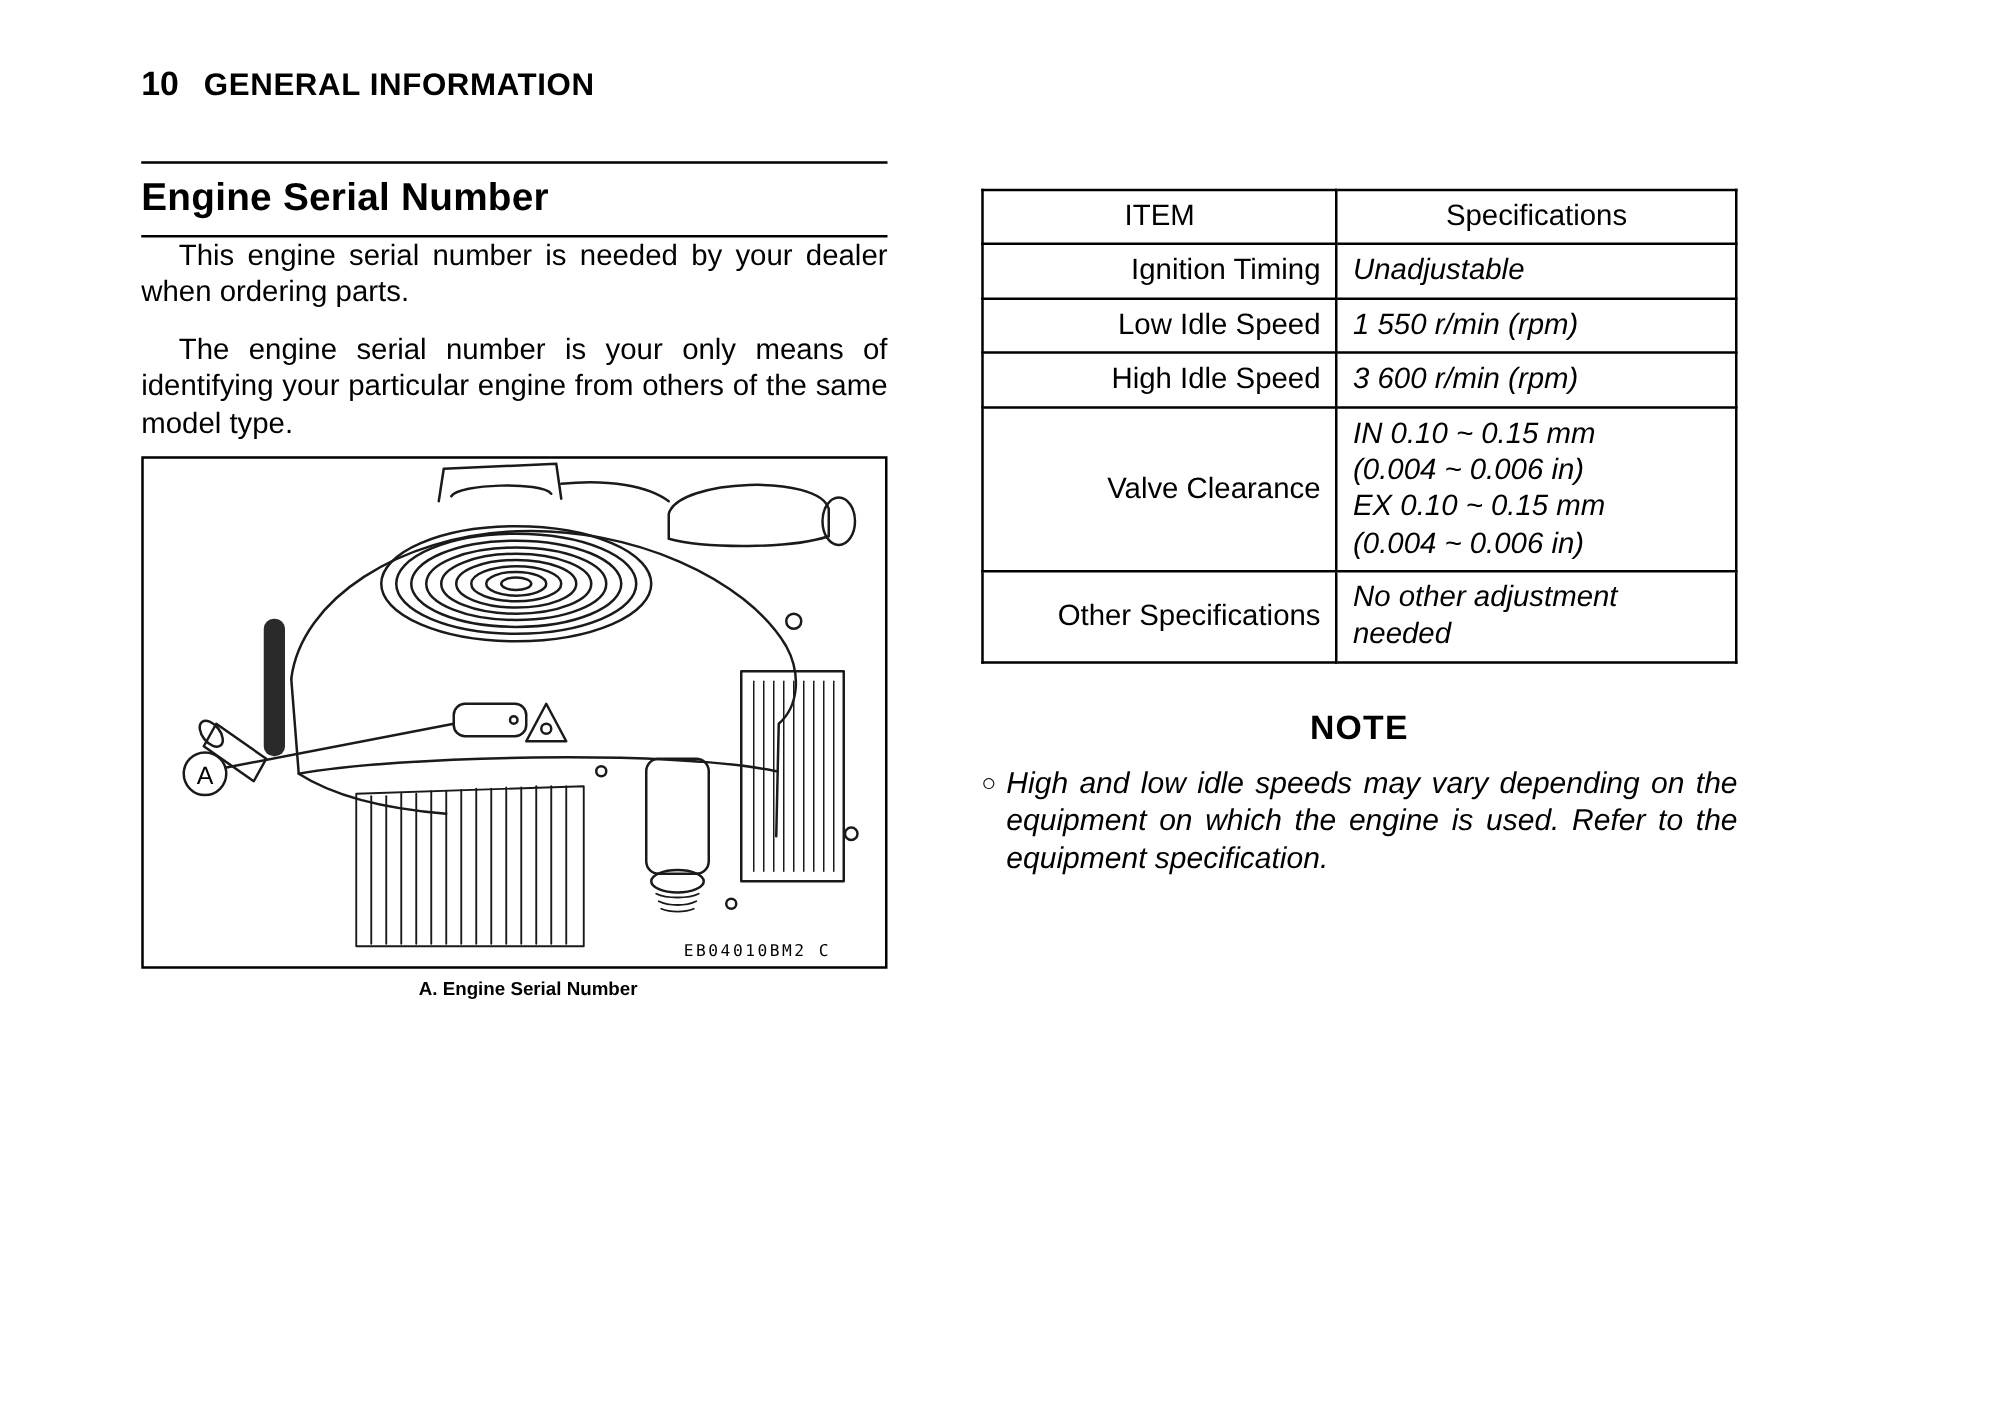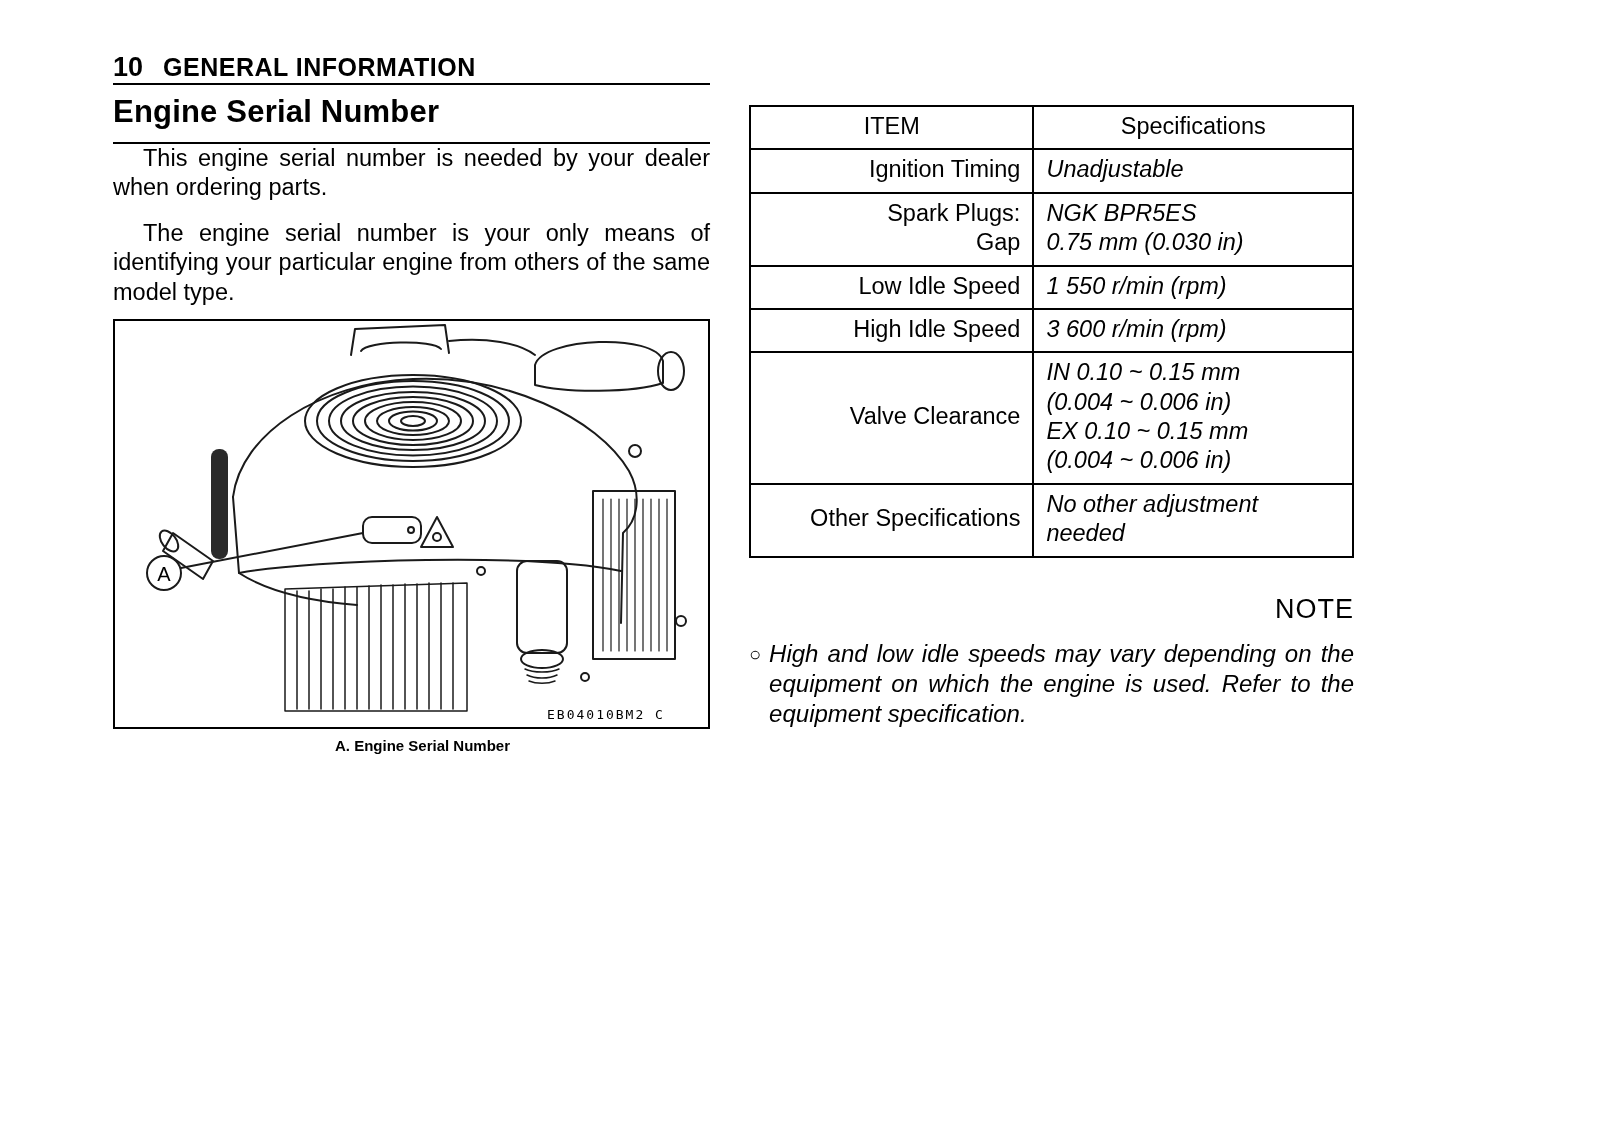--- a/index.html
+++ b/index.html
@@ -9,21 +9,21 @@
     font-family: "Liberation Sans", sans-serif;
     color: #000;
     overflow: hidden;
   }
   .page { position: relative; width: 1265px; height: 1129px; padding: 52px 12px 0 113px; }
 
   .page-header { display: flex; align-items: baseline; font-weight: bold; }
   .page-num   { font-size: 27px; margin-right: 20px; }
   .chapter    { font-size: 25px; letter-spacing: 0.5px; }
 
-  .columns { display: flex; gap: 39px; }
+  .columns { display: flex; gap: 75px; margin-top: 46px; }
   .col-left  { width: 597px; flex: 0 0 597px; }
   .col-right { width: 605px; flex: 0 0 605px; }
 
   .section-heading {
     border-top: 2px solid #000;
     border-bottom: 2px solid #000;
     padding: 9px 0 12px 0;
   }
   .section-heading h2 { font-size: 31px; font-weight: bold; letter-spacing: 0.2px; }
 
@@ -64,23 +64,23 @@
     vertical-align: middle;
     white-space: pre-line;
     line-height: 1.25;
   }
   table.spec th { font-weight: normal; }
   table.spec td.item { width: 47%; text-align: right; }
   table.spec td.spec-val { width: 53%; text-align: left; font-style: italic; }
 
   .note-title {
     margin-top: 36px;
-    text-align: right;
+    text-align: center;
     font-size: 27px;
-    font-weight: normal;
+    font-weight: bold;
     letter-spacing: 1px;
   }
   .note {
     display: flex;
     margin-top: 14px;
     font-size: 24px;
     font-style: italic;
     line-height: 1.25;
   }
   .note-bullet {
@@ -210,26 +210,20 @@
             <th>ITEM</th>
             <th>Specifications</th>
           </tr>
         </thead>
         <tbody>
           <tr>
             <td class="item">Ignition Timing</td>
             <td class="spec-val">Unadjustable</td>
           </tr>
           <tr>
-            <td class="item">Spark Plugs:
-Gap</td>
-            <td class="spec-val">NGK BPR5ES
-0.75 mm (0.030 in)</td>
-          </tr>
-          <tr>
             <td class="item">Low Idle Speed</td>
             <td class="spec-val">1 550 r/min (rpm)</td>
           </tr>
           <tr>
             <td class="item">High Idle Speed</td>
             <td class="spec-val">3 600 r/min (rpm)</td>
           </tr>
           <tr>
             <td class="item">Valve Clearance</td>
             <td class="spec-val">IN 0.10 ~ 0.15 mm

